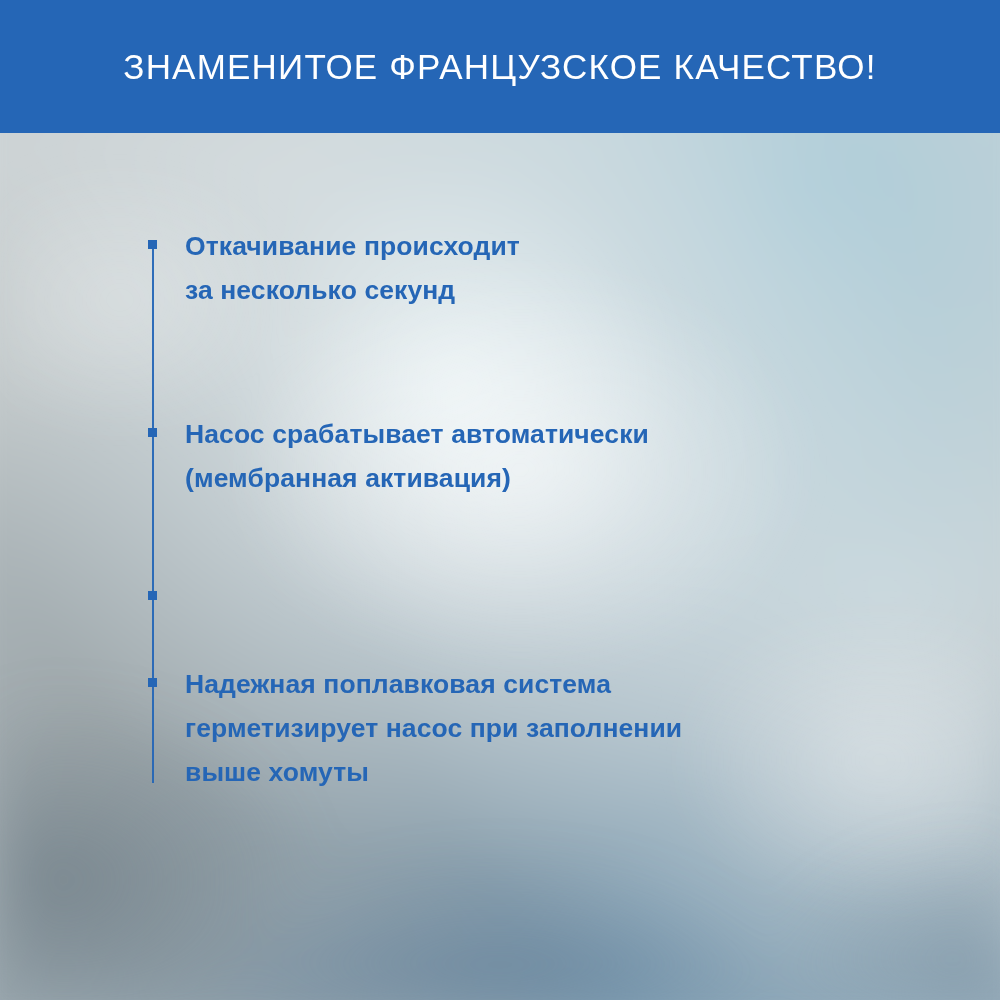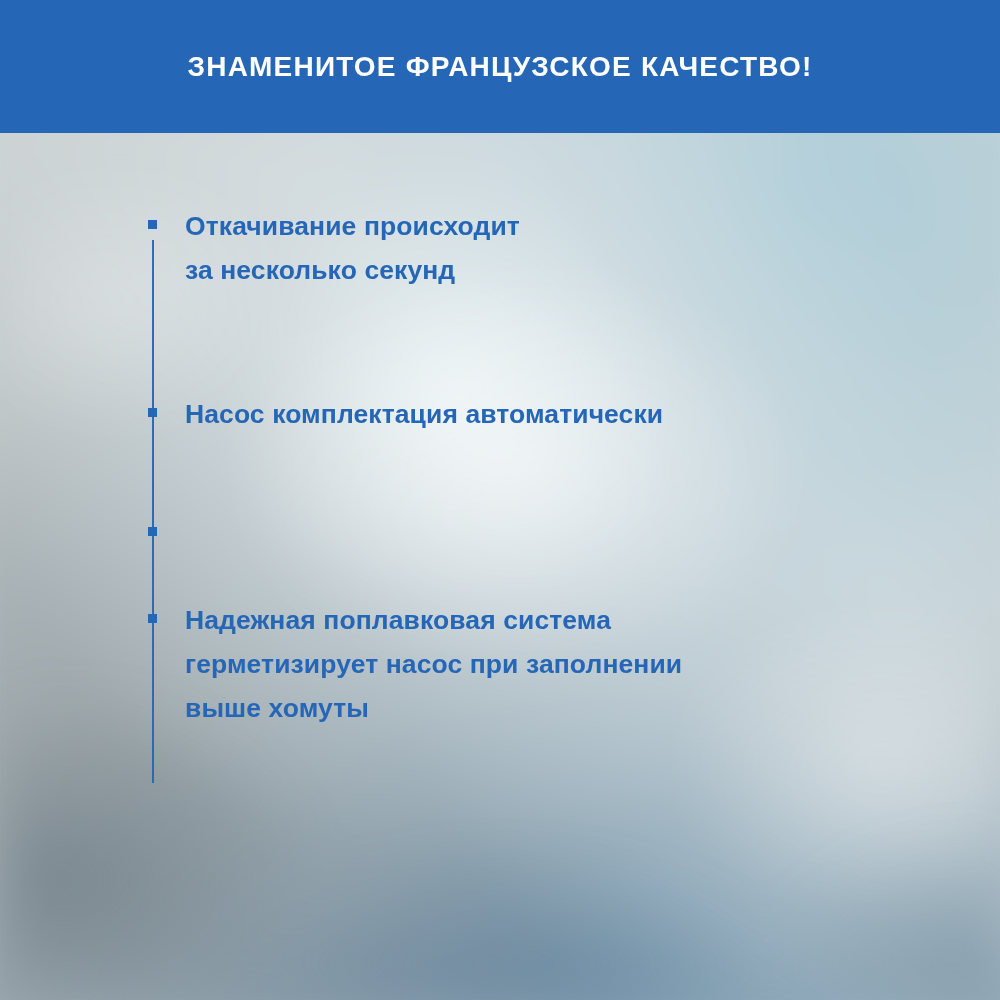--- a/index.html
+++ b/index.html
@@ -60,32 +60,32 @@
     left: 0;
     width: 1000px;
     height: 133px;
     background: #2566b6;
     display: flex;
     align-items: center;
     justify-content: center;
   }
   .banner-title {
     color: #ffffff;
-    font-size: 28px;
-    font-weight: bold;
+    font-size: 35px;
+    font-weight: normal;
     letter-spacing: 1.2px;
     text-align: center;
     white-space: nowrap;
   }
 
   
   .features {
     position: absolute;
     left: 148px;
-    top: 204px;
+    top: 224px;
     width: 790px;
   }
   .feature {
     position: relative;
     display: flex;
     align-items: flex-start;
   }
   .bullet {
     flex: 0 0 auto;
     width: 9px;
@@ -137,21 +137,22 @@
       <span class="bullet"></span>
       <div class="feature-text">Откачивание происходит
 за несколько секунд</div>
     </div>
 
     <div class="spacer-1"></div>
 
     <div class="feature">
       <span class="bullet"></span>
       <div>
-        <div class="feature-text">Насос комплектация автоматически</div>
+        <div class="feature-text">Насос срабатывает автоматически</div>
+        <div class="feature-text light">(мембранная активация)</div>
       </div>
     </div>
 
     <div class="spacer-2"></div>
 
     <div class="feature">
       <span class="bullet"></span>
     </div>
 
     <div class="spacer-3"></div>

